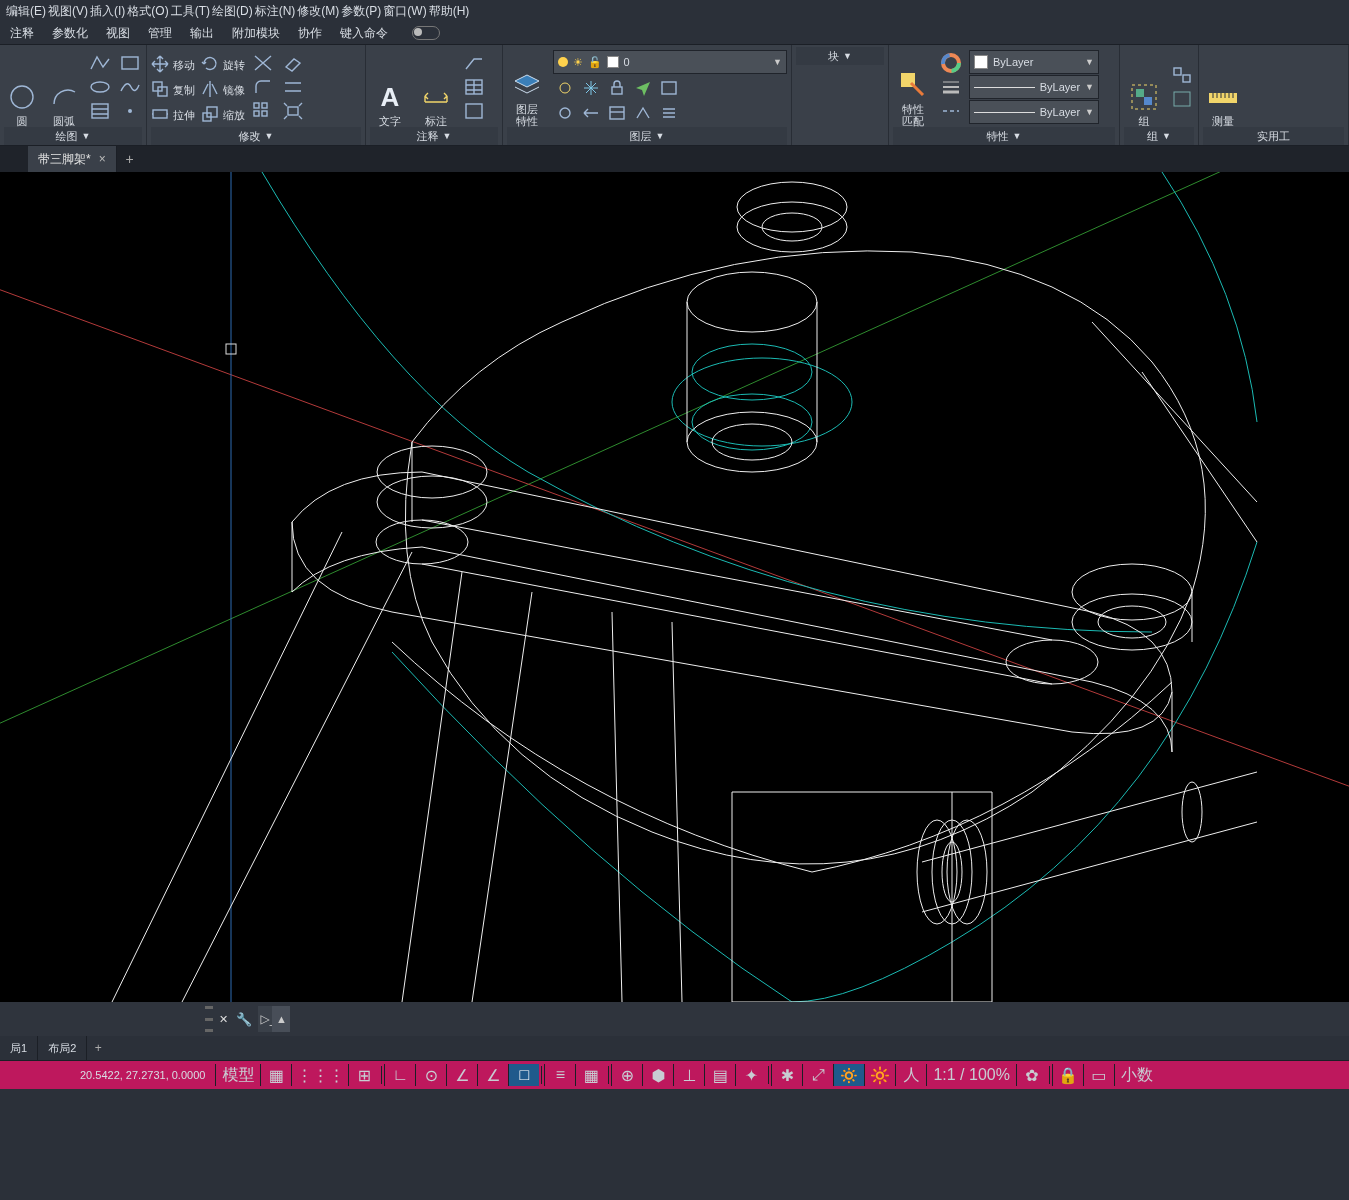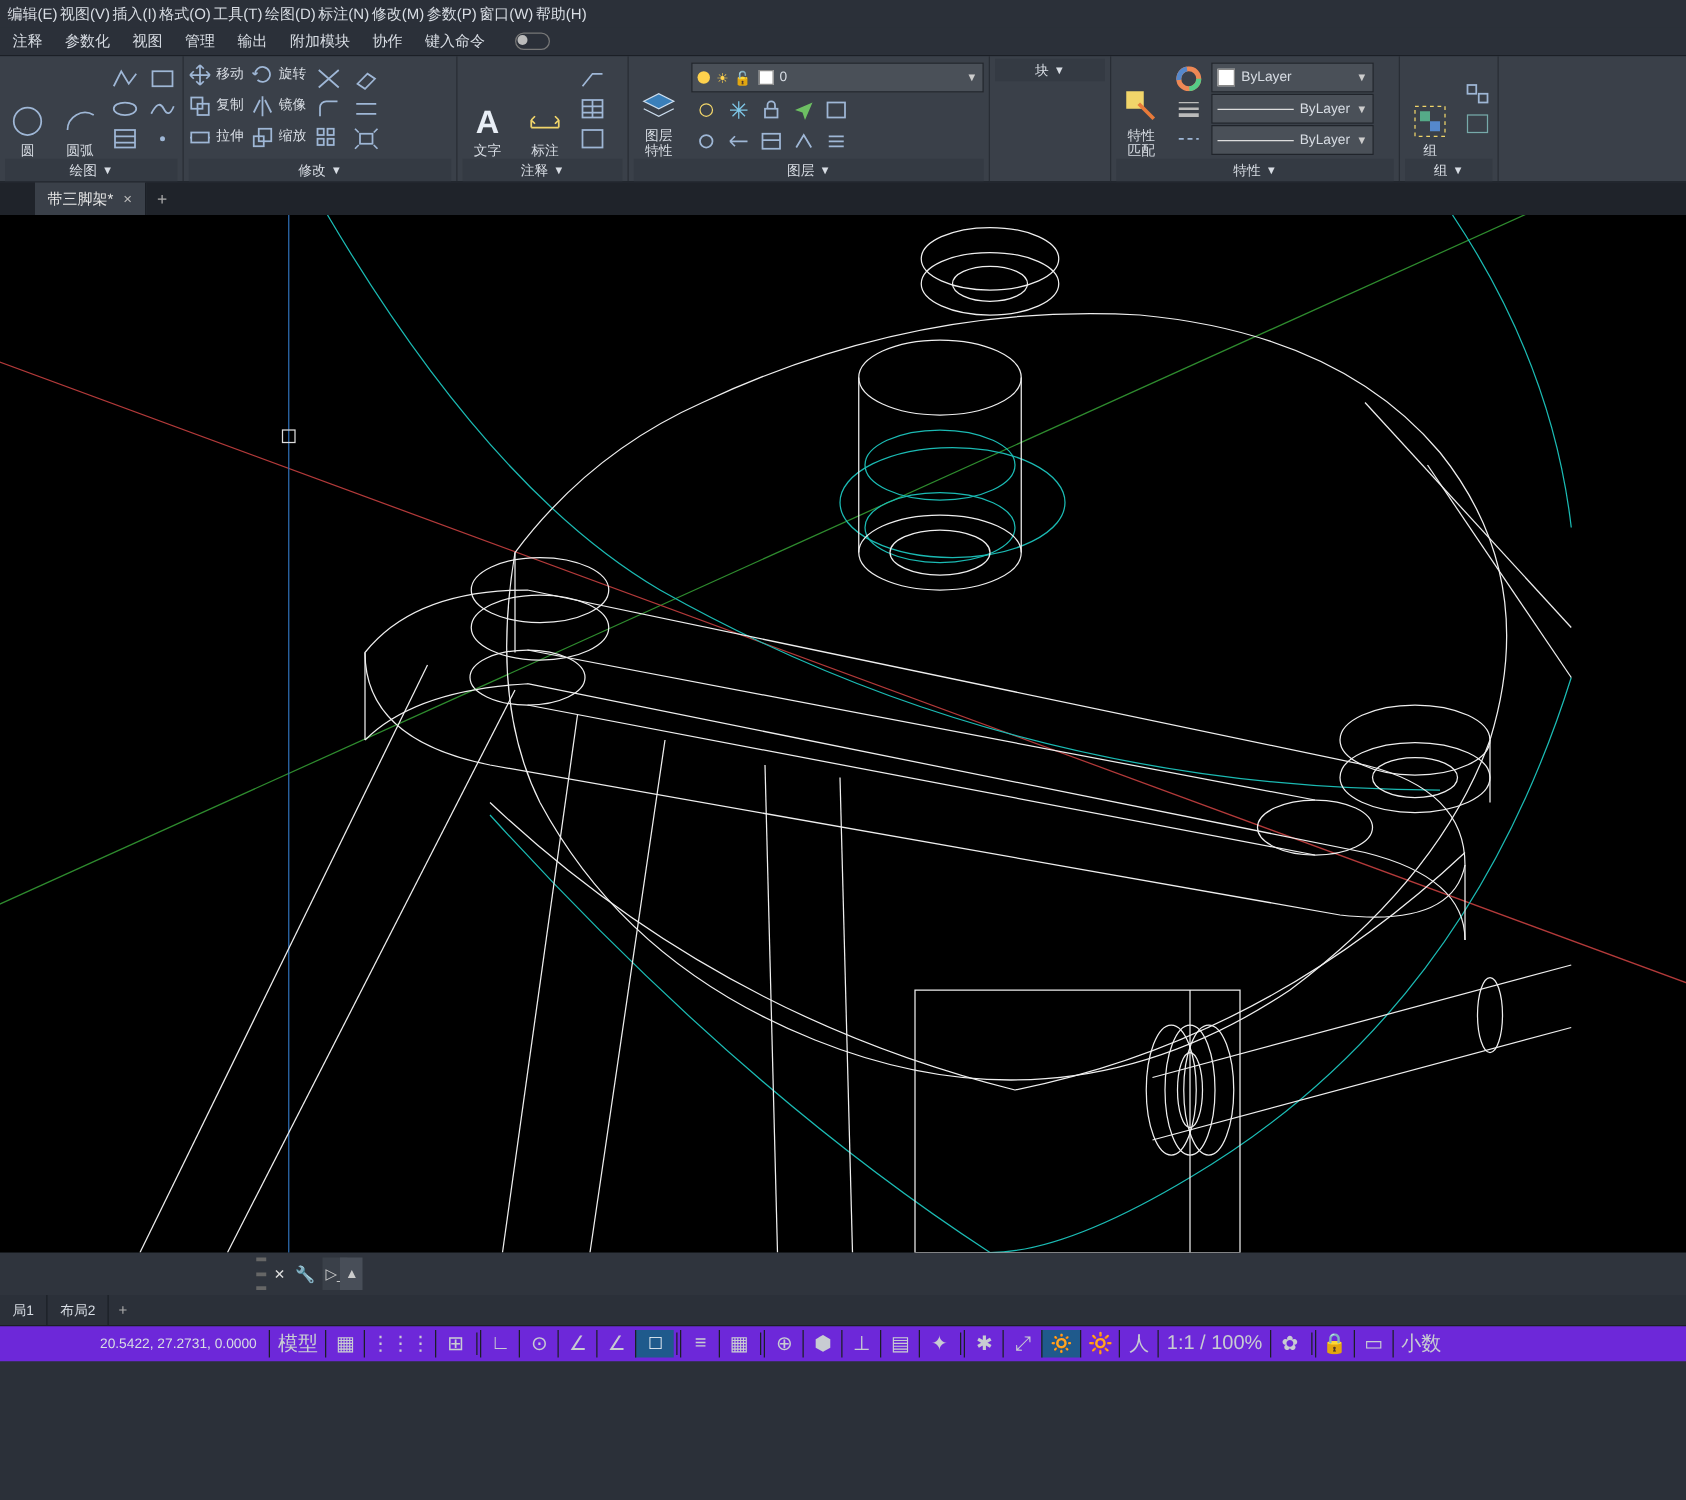--- a/index.html
+++ b/index.html
@@ -21,21 +21,21 @@
 .panel .label{height:18px;font-size:11px;color:#d8dde4;text-align:center;display:flex;align-items:center;justify-content:center;gap:4px;background:#343a43;}
 .panel .label .arr{font-size:9px;}
 
 .bigbtn{display:flex;flex-direction:column;align-items:center;justify-content:flex-end;gap:2px;width:40px;height:76px;padding-top:4px;}
 .bigbtn .ic{width:32px;height:32px;display:flex;align-items:center;justify-content:center;}
 .bigbtn .tx{font-size:11px;color:#d8dde4;text-align:center;line-height:12px;}
 
 .col{display:flex;flex-direction:column;gap:2px;justify-content:center;}
 .mini{width:24px;height:22px;display:flex;align-items:center;justify-content:center;font-size:14px;color:#9fb7d6;}
 .mini svg{display:block;}
-.mrow{display:flex;align-items:flex-start;gap:4px;height:22px;font-size:11px;color:#d8dde4;}
+.mrow{display:flex;align-items:flex-end;gap:4px;height:22px;font-size:11px;color:#d8dde4;}
 .mrow .ic{width:18px;height:18px;display:flex;align-items:center;justify-content:center;}
 
 
 .layercombo{display:flex;align-items:center;height:22px;background:#4a5058;border:1px solid #20242b;padding:0 4px;gap:5px;font-size:11px;min-width:150px;}
 .layercombo .bulb{width:10px;height:10px;border-radius:50%;background:#ffd24d;}
 .layercombo .sun{color:#ffd24d;font-size:11px;}
 .layercombo .lock{color:#6e95c7;font-size:11px;}
 .layercombo .sq{width:10px;height:10px;background:#fff;border:1px solid #888;}
 .layercombo .txt{flex:1;}
 .layercombo .dd{color:#ccc;font-size:9px;}
@@ -65,21 +65,21 @@
 .cmdarea .chev{width:20px;height:26px;background:#3a4049;display:flex;align-items:center;justify-content:center;color:#ccc;font-size:12px;}
 .cmdarea .inp{flex:1;height:26px;background:#484e58;display:flex;align-items:center;padding:0 8px;color:#9aa1ab;font-style:italic;font-size:12px;margin-right:10px;}
 .cmdarea .up{width:18px;height:26px;background:#484e58;display:flex;align-items:center;justify-content:center;color:#ccc;font-size:11px;margin-left:-10px;margin-right:80px;}
 
 
 .layouttabs{height:24px;background:#2b3039;display:flex;align-items:stretch;}
 .layouttabs .lt{padding:0 10px;display:flex;align-items:center;font-size:11px;color:#d8dde4;border-right:1px solid #1b1f26;}
 .layouttabs .add{width:22px;display:flex;align-items:center;justify-content:center;color:#aaa;}
 
 
-.status{height:28px;background:#6d28d9;display:flex;align-items:center;font-size:11px;color:#d8dde4;border-top:1px solid #1b1f26;}
+.status{height:28px;background:#be185d;display:flex;align-items:center;font-size:11px;color:#d8dde4;border-top:1px solid #1b1f26;}
 .status .coords{padding:0 10px 0 80px;}
 .status .btn{height:22px;min-width:22px;padding:0 4px;display:flex;align-items:center;justify-content:center;border-left:1px solid #1b1f26;color:#c8ccd2;font-size:16px;}
 .status .btn.sel{background:#1f5a8c;color:#fff;}
 .status .btntxt{padding:0 6px;}
 .status .spacer{flex:1;}
 .status .sep{width:1px;height:18px;background:#1b1f26;margin:0 2px;}
 
 
 .str{stroke:#9fb7d6;stroke-width:1.4;fill:none;}
 </style>
@@ -491,20 +491,36 @@
             </svg>
           </span>
       </div>
     </div>
     <div class="label">
         <span>组</span>
         <span class="arr">▼</span>
       </div>
   </div>
 
+  <div class="panel" style="flex:1">
+    <div class="body">
+      <div class="bigbtn">
+        <span class="ic">
+            <svg width="32" height="32">
+              <rect x="2" y="12" width="28" height="10" fill="#f1d56a"></rect>
+              <path d="M6 12v5M10 12v5M14 12v5M18 12v5M22 12v5M26 12v5" stroke="#2b3039"></path>
+            </svg>
+          </span>
+        <span class="tx">测量</span>
+      </div>
+    </div>
+    <div class="label">
+        <span>实用工</span>
+      </div>
+  </div>
 </div>
 
 <div class="filetabs">
   <div class="filetab">
     <span>带三脚架*</span>
     <span class="x">×</span>
   </div>
   <div class="addtab">+</div>
 </div>
 

